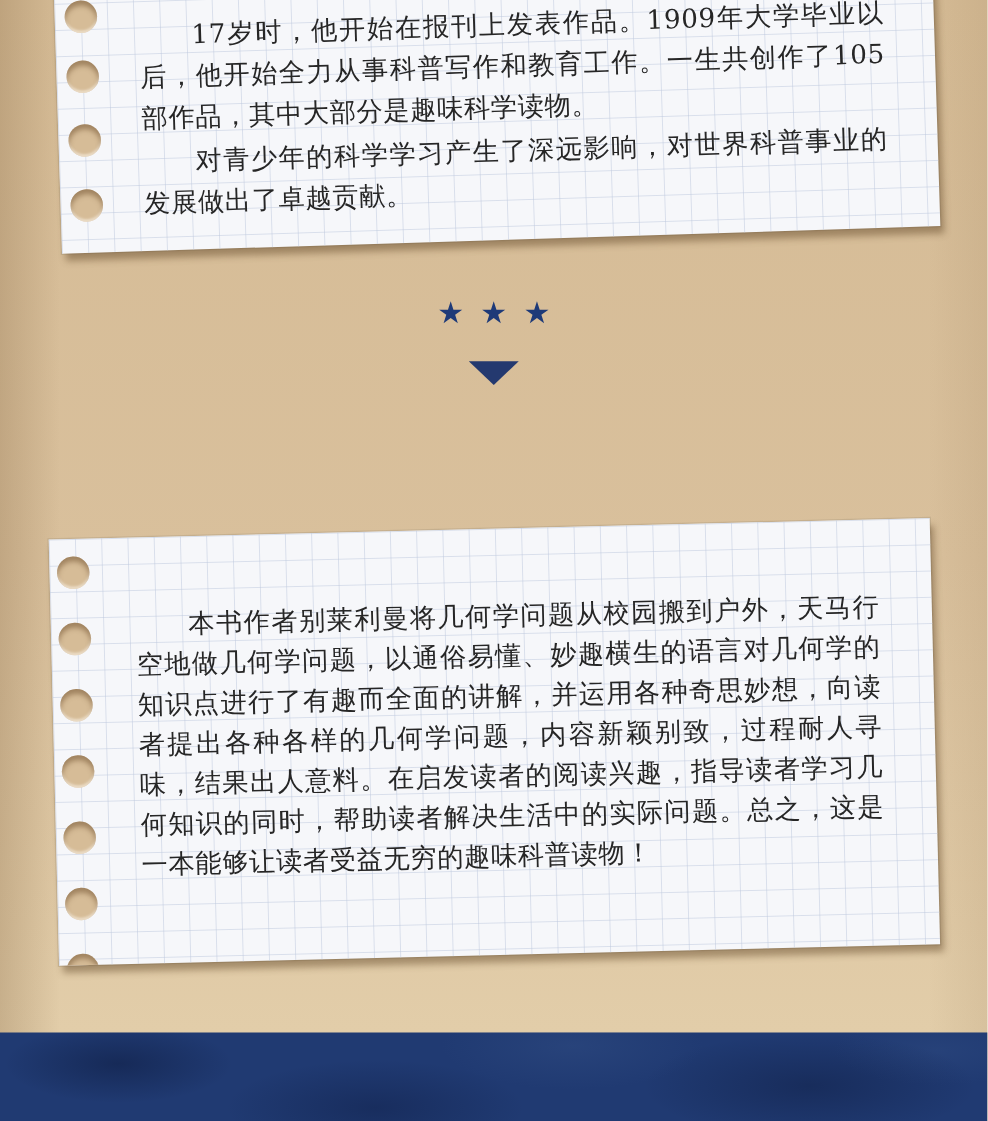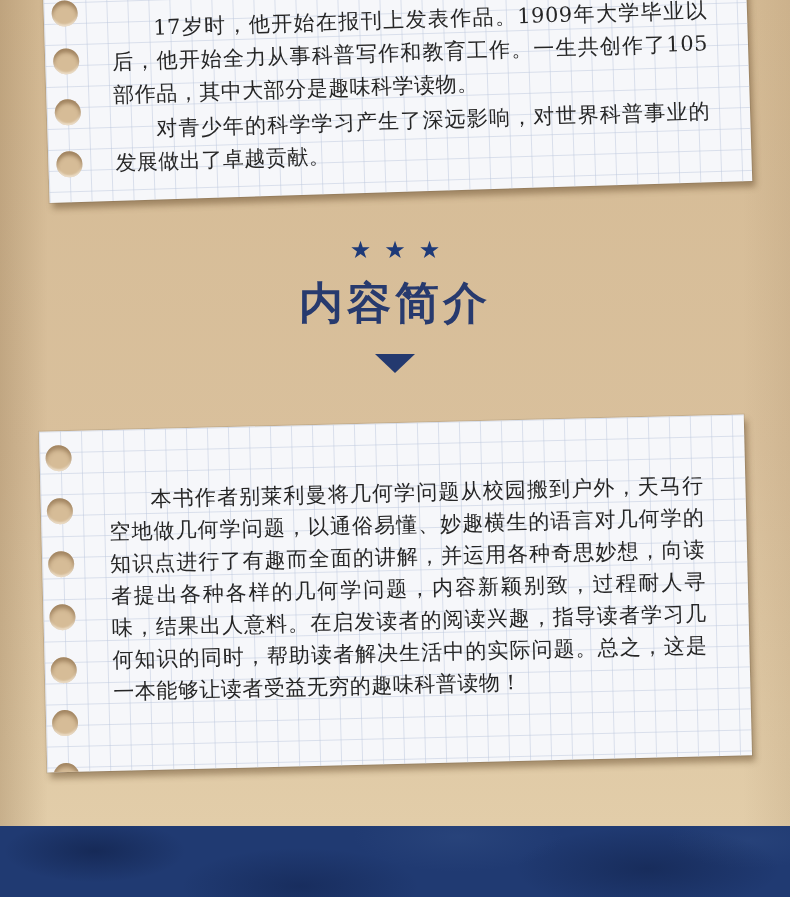--- a/index.html
+++ b/index.html
@@ -90,21 +90,20 @@
     <span class="hole" style="top:181px"></span>
     <span class="hole" style="top:233px"></span>
     <div class="card-text">
       <p>17岁时，他开始在报刊上发表作品。1909年大学毕业以后，他开始全力从事科普写作和教育工作。一生共创作了105部作品，其中大部分是趣味科学读物。</p>
       <p>对青少年的科学学习产生了深远影响，对世界科普事业的发展做出了卓越贡献。</p>
     </div>
   </section>
 
   <div class="section-header">
     <div class="stars">★★★</div>
-    <h2 class="section-title">内容简介</h2>
     <div class="down-triangle"></div>
   </div>
 
   <section class="card card2">
     <span class="hole" style="top:14px"></span>
     <span class="hole" style="top:67px"></span>
     <span class="hole" style="top:120px"></span>
     <span class="hole" style="top:173px"></span>
     <span class="hole" style="top:226px"></span>
     <span class="hole" style="top:279px"></span>

